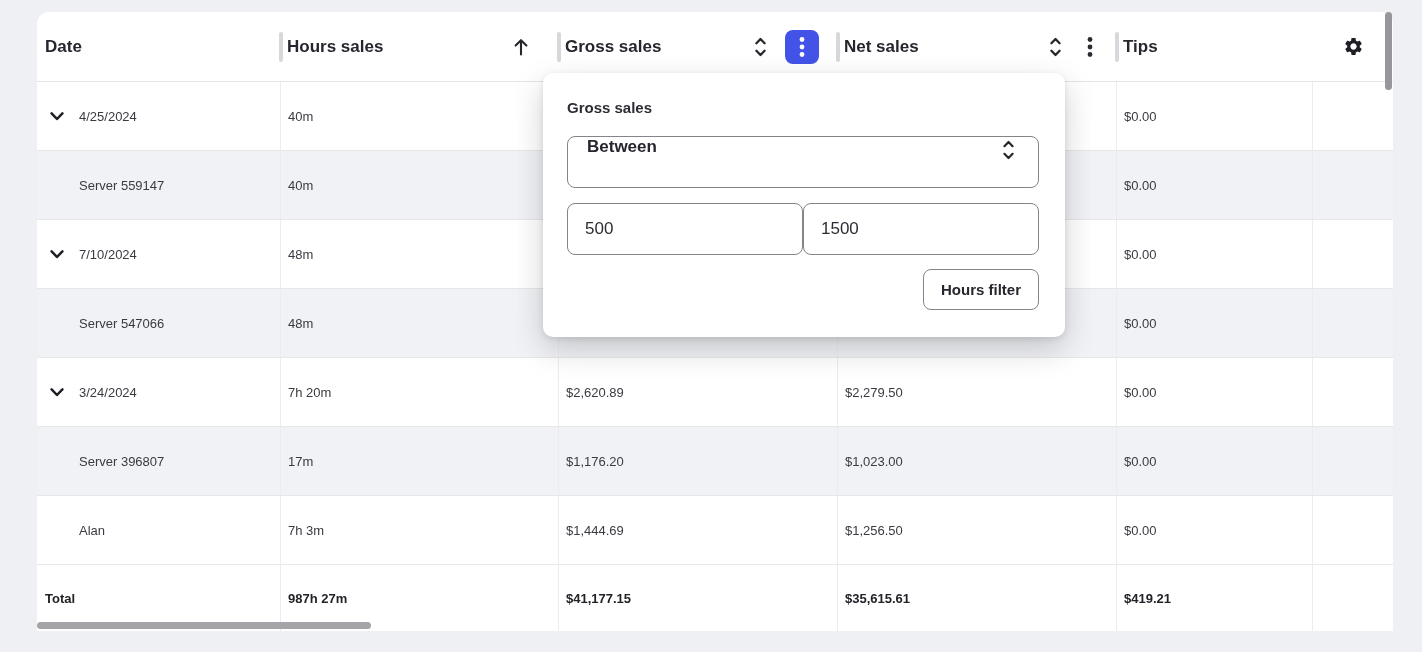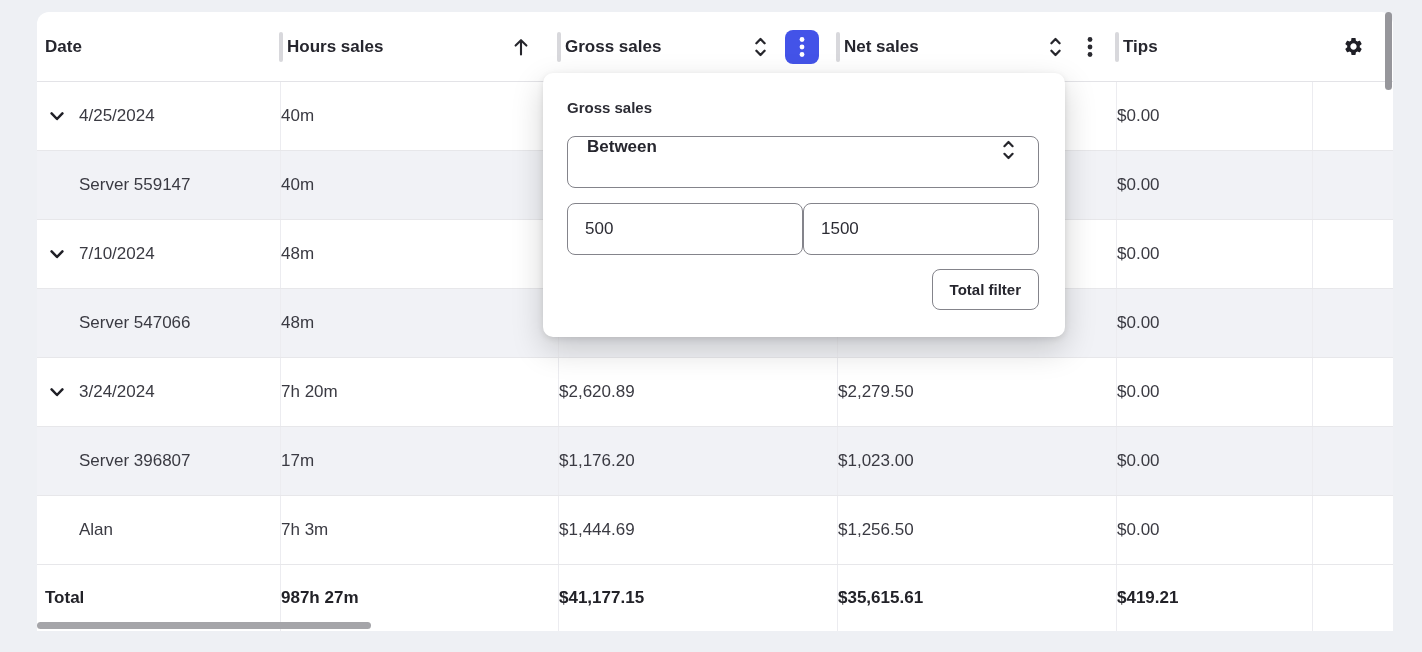--- a/index.html
+++ b/index.html
@@ -37,23 +37,23 @@
   .hcell.c3 .updown{margin-right:24px;}
   .kebab-btn{
     width:34px;height:34px;border-radius:8px;background:var(--accent);
     display:flex;align-items:center;justify-content:center;margin-right:19px;border:none;cursor:pointer;
   }
   .kebab-plain{display:flex;align-items:center;justify-content:center;margin-right:24px;background:none;border:none;padding:0;cursor:pointer;}
   .gear-wrap{width:80px;display:flex;align-items:center;justify-content:center;background:none;border:none;cursor:pointer;height:100%;}
   
   .row{display:flex;height:69px;border-bottom:1px solid var(--row-border);background:#fff;}
   .row.zebra{background:var(--zebra);}
-  .cell{display:flex;align-items:center;font-size:17px;color:var(--body-text);}
+  .cell{display:flex;align-items:center;font-size:13px;color:var(--body-text);}
   .cell.c0,.cell.c1,.cell.c2,.cell.c3,.cell.c4{border-right:1px solid var(--col-border);}
-  .cell-text{white-space:nowrap;}
+  .cell-text{margin-left:7px;white-space:nowrap;}
   .toggle{margin-left:13px;width:14px;display:flex;align-items:center;justify-content:center;background:none;border:none;padding:0;cursor:pointer;}
   .row.child .toggle{visibility:hidden;}
   .date-text{margin-left:15px;}
   
   .trow{display:flex;height:66px;background:#fff;}
   .trow .cell{font-weight:700;color:#222228;}
   .trow .total-label{margin-left:8px;}
   
   .hscroll{position:absolute;left:0;bottom:2px;width:334px;height:7px;background:#a5a5a9;border-radius:4px;cursor:pointer;}
   .vscroll{position:absolute;right:1px;top:0;width:7px;height:78px;background:#96969b;border-radius:4px;cursor:pointer;}
@@ -346,17 +346,17 @@
             <path d="M3.4 9.2 L7.5 5 L11.6 9.2" fill="none" stroke="#26262c" stroke-width="2.2" stroke-linecap="round" stroke-linejoin="round"></path>
             <path d="M3.4 16.8 L7.5 21 L11.6 16.8" fill="none" stroke="#26262c" stroke-width="2.2" stroke-linecap="round" stroke-linejoin="round"></path>
           </svg>
       </span>
     </div>
     <div class="range">
       <input type="text" value="500" style="">
       <input type="text" value="1500" style="">
     </div>
     <div class="popup-footer">
-      <button class="clear-btn">Total filter</button>
+      <button class="clear-btn">Hours filter</button>
     </div>
   </div>
 
 </div>
 
 </body></html>

